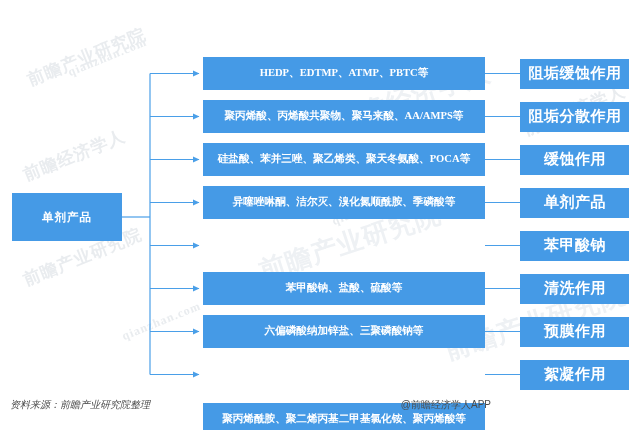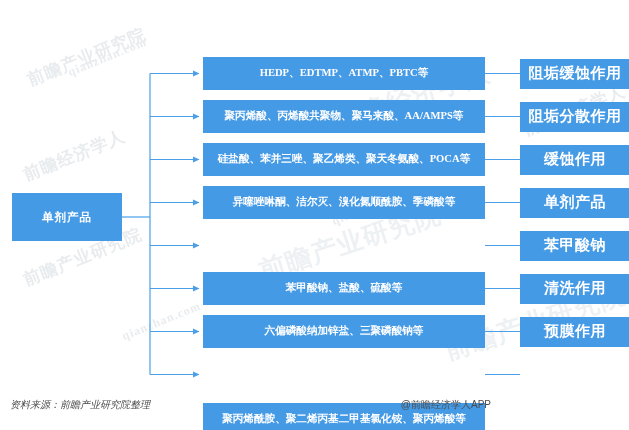--- a/index.html
+++ b/index.html
@@ -201,20 +201,21 @@
     <div class="node item-node" style="top:315px;">六偏磷酸纳加锌盐、三聚磷酸钠等</div>
     <div class="node item-node" style="top:358px;margin-top:45px;">聚丙烯酰胺、聚二烯丙基二甲基氯化铵、聚丙烯酸等</div>
 
     <div class="node effect-node" style="top:58.5px;">阻垢缓蚀作用</div>
     <div class="node effect-node" style="top:101.5px;">阻垢分散作用</div>
     <div class="node effect-node" style="top:144.5px;">缓蚀作用</div>
     <div class="node effect-node" style="top:187.5px;">单剂产品</div>
     <div class="node effect-node" style="top:230.5px;">苯甲酸钠</div>
     <div class="node effect-node" style="top:316.5px;">预膜作用</div>
     <div class="node effect-node" style="top:273.5px;">清洗作用</div>
+    <div class="node effect-node" style="top:359.5px;">絮凝作用</div>
 
   </div>
 
   <div class="footer">
     <div class="source-note">资料来源：前瞻产业研究院整理</div>
     <div class="brand-note">@前瞻经济学人APP</div>
   </div>
 
 </div>
 

